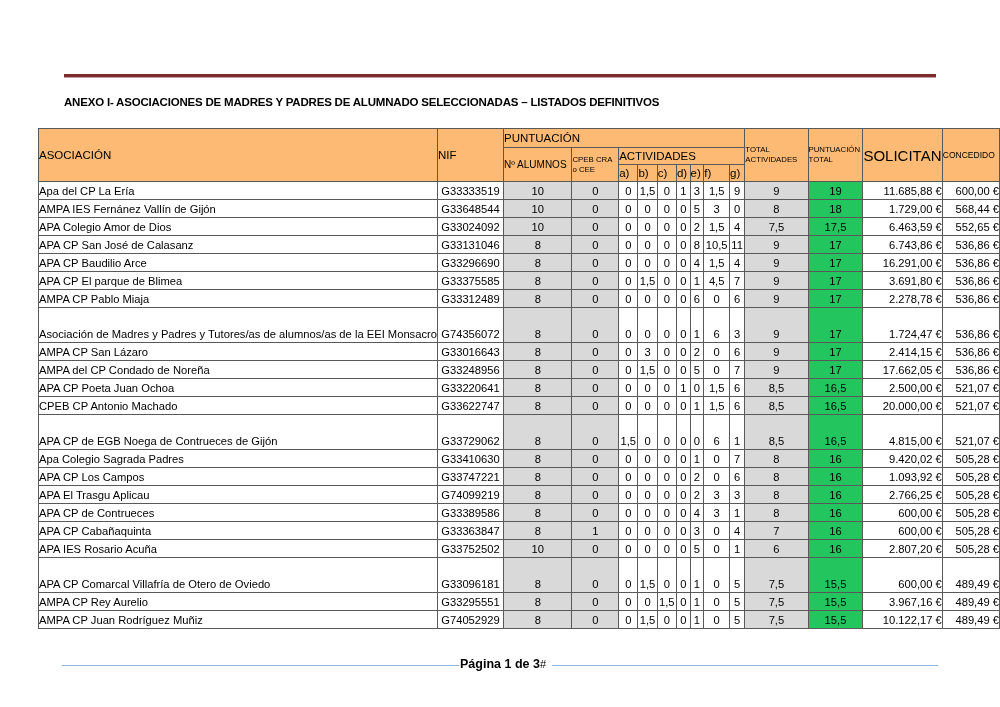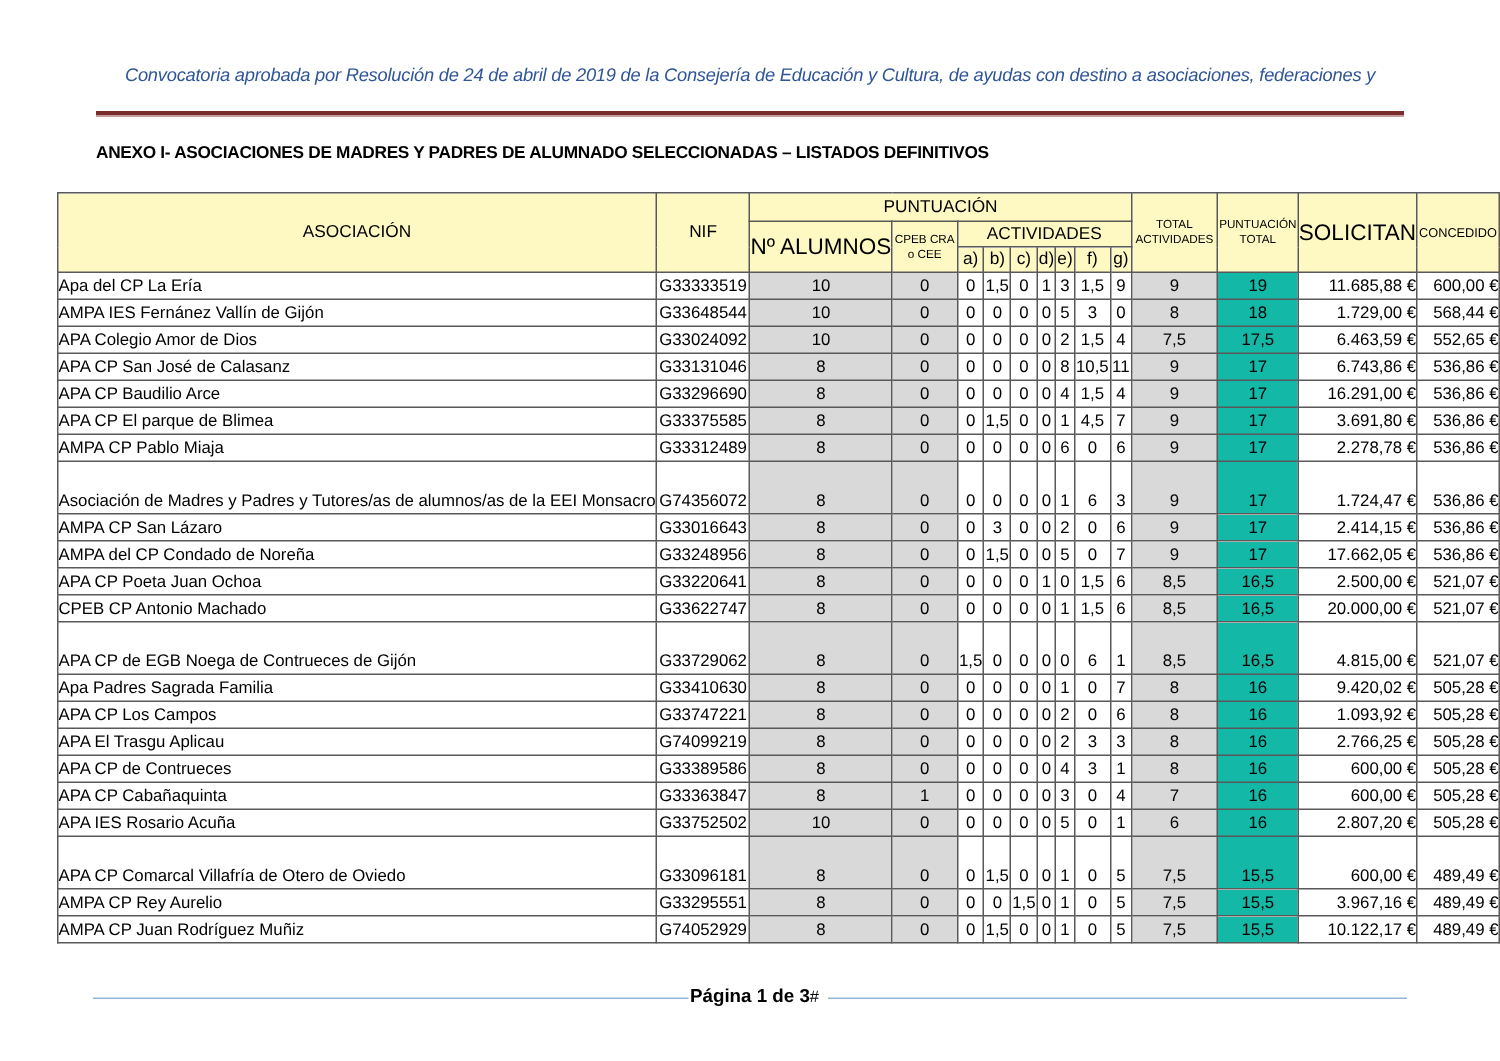--- a/index.html
+++ b/index.html
@@ -7,44 +7,43 @@
 
   .hdr { position: absolute; left: 60px; top: 41px; width: 880px; text-align: center; color: #2f5597; font-family: "Liberation Sans", sans-serif; font-style: italic; font-size: 12.2px; line-height: 18px; letter-spacing: -0.15px; }
   .hdr .hash { color: #000; font-style: normal; font-size: 14px; }
   .rule-dark { position: absolute; left: 64px; top: 74px; width: 872px; height: 3px; background: #7b2c2c; }
   .rule-light { position: absolute; left: 64px; top: 77px; width: 872px; height: 1px; background: #c9a0a0; }
 
   .annex-title { position: absolute; left: 64px; top: 96px; font-size: 11.5px; font-weight: bold; letter-spacing: -0.2px; }
 
   table.main { position: absolute; left: 38px; top: 128px; border-collapse: collapse; table-layout: fixed; font-family: "Liberation Sans", sans-serif; font-size: 11.2px; }
   table.main td, table.main th { border: 1px solid #595959; padding: 0; overflow: hidden; white-space: nowrap; }
-  table.main th { background: #fef9c3; font-weight: normal; text-align: center; vertical-align: middle; color: #000; margin-left: 36px; }
+  table.main th { background: #fdba74; font-weight: normal; text-align: left; vertical-align: middle; color: #000; margin-left: 36px; }
   th.big { font-size: 11.5px; }
   th.small { font-size: 7.8px; line-height: 10px; }
-  th.mid { font-size: 15px; }
+  th.mid { font-size: 10px; }
   th.sub { font-size: 11.5px; }
 
   table.main td { height: 17px; vertical-align: bottom; line-height: 16px; }
   td.name { text-align: left; padding-left: 3px; white-space: normal; line-height: 17px; margin-top: 28px; }
   td.c { text-align: center; }
   td.r { text-align: right; padding-right: 6px; }
   td.gray { background: #d9d9d9; }
-  td.dgray { background: #14b8a6; }
+  td.dgray { background: #22c55e; }
 
   .footer-line { position: absolute; top: 665px; height: 1px; background: #95b3d7; }
   .footer-line.l { left: 62px; width: 397px; }
   .footer-line.r { left: 552px; width: 386px; }
   .page-num { position: absolute; left: 460px; top: 657px; font-family: Liberation Sans, sans-serif; font-weight: bold; font-size: 12.5px; }
   .page-num .hash2 { font-weight: normal; font-size: 11px; }
 </style>
 </head>
 <body>
 
 <div class="hdr">
-  <div>Convocatoria aprobada por Resolución de 24 de abril de 2019 de la Consejería de Educación y Cultura, de ayudas con destino a asociaciones, federaciones y</div>
 </div>
 <div class="rule-dark"></div>
 <div class="rule-light"></div>
 
 <div class="annex-title">ANEXO I- ASOCIACIONES DE MADRES Y PADRES DE ALUMNADO SELECCIONADAS – LISTADOS DEFINITIVOS</div>
 
 <table class="main">
   <colgroup>
     <col style="width:249px">
       <col style="width:80px">
@@ -312,21 +311,21 @@
         <td class="c">0</td>
         <td class="c">0</td>
         <td class="c">6</td>
         <td class="c">1</td>
         <td class="c gray">8,5</td>
         <td class="c dgray">16,5</td>
         <td class="r">4.815,00 €</td>
         <td class="r">521,07 €</td>
       </tr>
       <tr>
-        <td class="name">Apa Padres Sagrada Familia</td>
+        <td class="name">Apa Colegio Sagrada Padres</td>
         <td class="c">G33410630</td>
         <td class="c gray">8</td>
         <td class="c gray">0</td>
         <td class="c">0</td>
         <td class="c">0</td>
         <td class="c">0</td>
         <td class="c">0</td>
         <td class="c">1</td>
         <td class="c">0</td>
         <td class="c">7</td>

